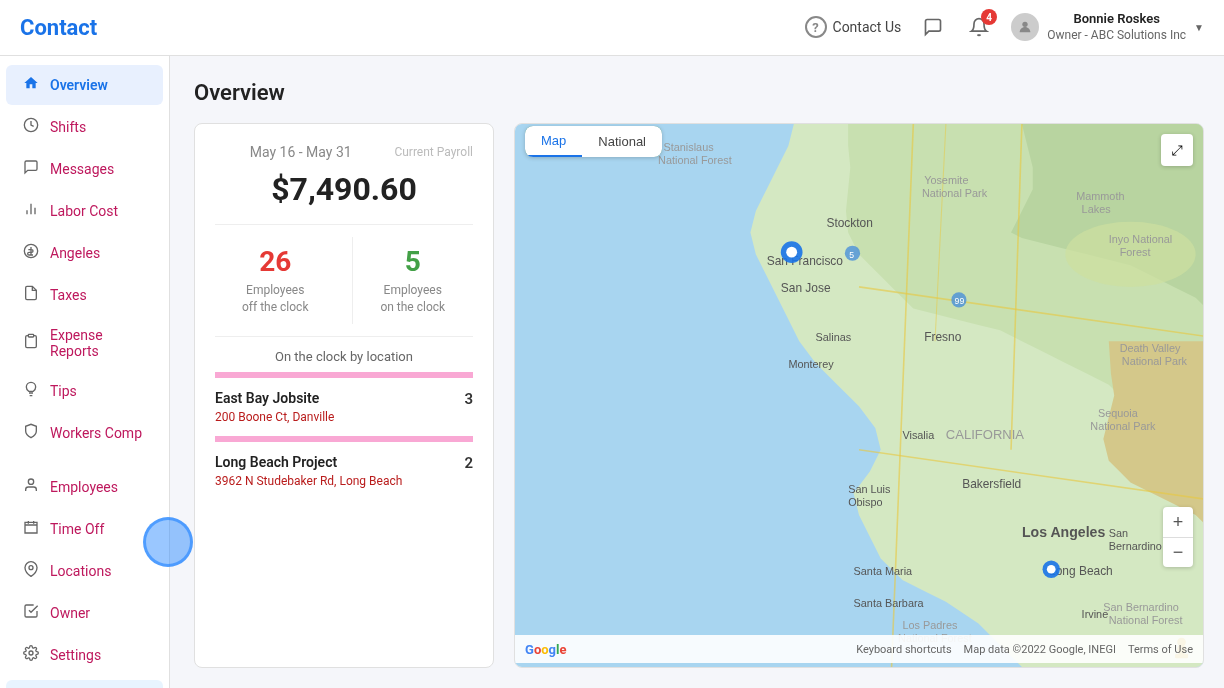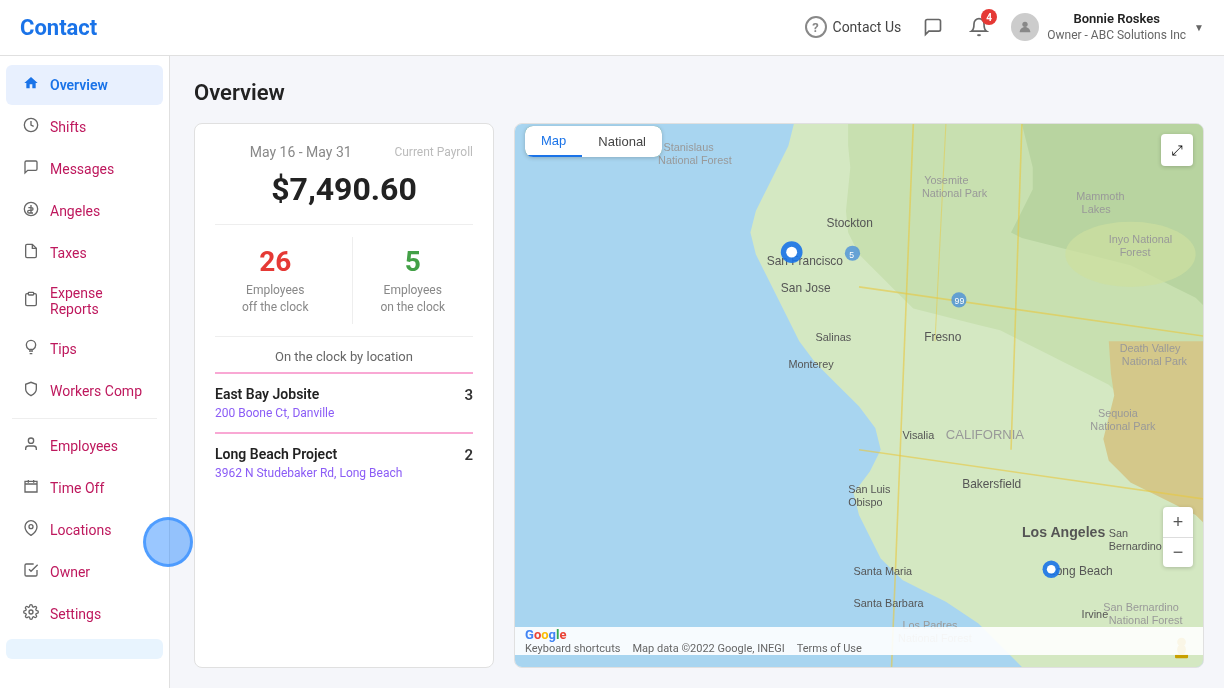--- a/index.html
+++ b/index.html
@@ -198,32 +198,32 @@
 
     .on-clock-label {
       text-align: center;
       font-size: 13px;
       color: #666;
       margin: 10px 0 8px;
     }
 
     .location-item {
       padding: 12px 0;
-      border-top: 2px solid #f9a8d4;
+      border-top: 6px solid #f9a8d4;
     }
     .location-name {
       font-size: 14px;
       font-weight: 600;
       color: #222;
       display: flex;
       justify-content: space-between;
     }
     .location-address {
       font-size: 12px;
-      color: #8b5cf6;
+      color: #b91c1c;
       margin-top: 2px;
     }
     .location-count {
       font-size: 15px;
       font-weight: 600;
       color: #333;
     }
 
     
     .map-container {
@@ -287,30 +287,29 @@
       display: flex; align-items: center; justify-content: center;
       font-size: 18px;
       cursor: pointer;
       color: #555;
       border: none;
       background: transparent;
     }
     .zoom-btn + .zoom-btn { border-top: 1px solid #ddd; }
     .map-footer {
       position: absolute;
-      bottom: 12px; left: 0; right: 0;
+      bottom: 4px; left: 0; right: 0;
       height: 28px;
       background: rgba(255,255,255,0.9);
       display: flex;
-      align-items: flex-start;
+      align-items: center;
       justify-content: space-between;
       padding: 0 10px;
       font-size: 11px;
       color: #666;
-      flex-direction: column;
     }
     .google-logo {
       font-size: 13px;
       font-weight: 700;
       color: #4285f4;
     }
     .google-logo span:nth-child(1) { color: #4285f4; }
     .google-logo span:nth-child(2) { color: #ea4335; }
     .google-logo span:nth-child(3) { color: #fbbc05; }
     .google-logo span:nth-child(4) { color: #4285f4; }
@@ -390,20 +389,30 @@
       </span>
       <span class="sidebar-label">Shifts</span>
     </div>
     <div class="sidebar-item">
       <span class="sidebar-icon">
         <svg width="16" height="16" viewBox="0 0 24 24" fill="none" stroke="#666" stroke-width="2">
             <path d="M21 15a2 2 0 0 1-2 2H7l-4 4V5a2 2 0 0 1 2-2h14a2 2 0 0 1 2 2z"></path>
           </svg>
       </span>
       <span class="sidebar-label">Messages</span>
+    </div>
+    <div class="sidebar-item">
+      <span class="sidebar-icon">
+        <svg width="16" height="16" viewBox="0 0 24 24" fill="none" stroke="#666" stroke-width="2">
+            <line x1="18" y1="20" x2="18" y2="10"></line>
+            <line x1="12" y1="20" x2="12" y2="4"></line>
+            <line x1="6" y1="20" x2="6" y2="14"></line>
+          </svg>
+      </span>
+      <span class="sidebar-label">Labor Cost</span>
     </div>
     <div class="sidebar-item">
       <span class="sidebar-icon">
         <svg width="16" height="16" viewBox="0 0 24 24" fill="none" stroke="#666" stroke-width="2">
             <circle cx="12" cy="12" r="10"></circle>
             <path d="M12 6v12M8 10h5a2 2 0 1 1 0 4H9a2 2 0 1 0 0 4h6"></path>
           </svg>
       </span>
       <span class="sidebar-label">Angeles</span>
     </div>

